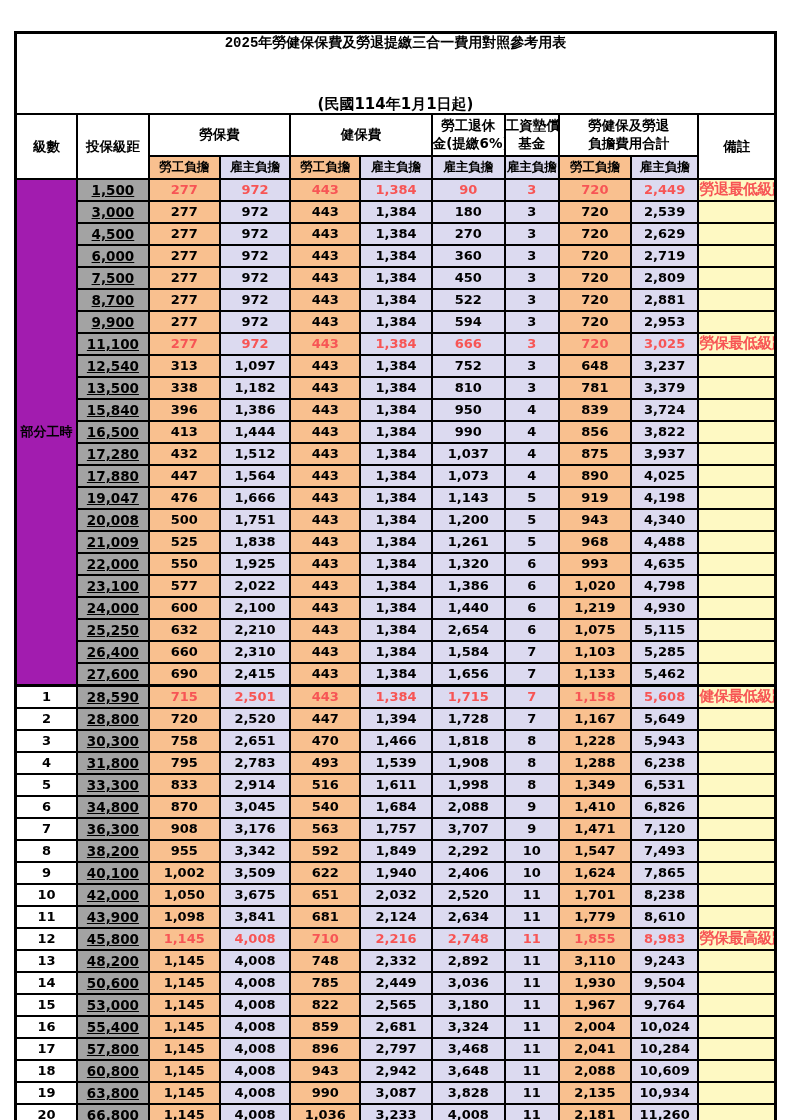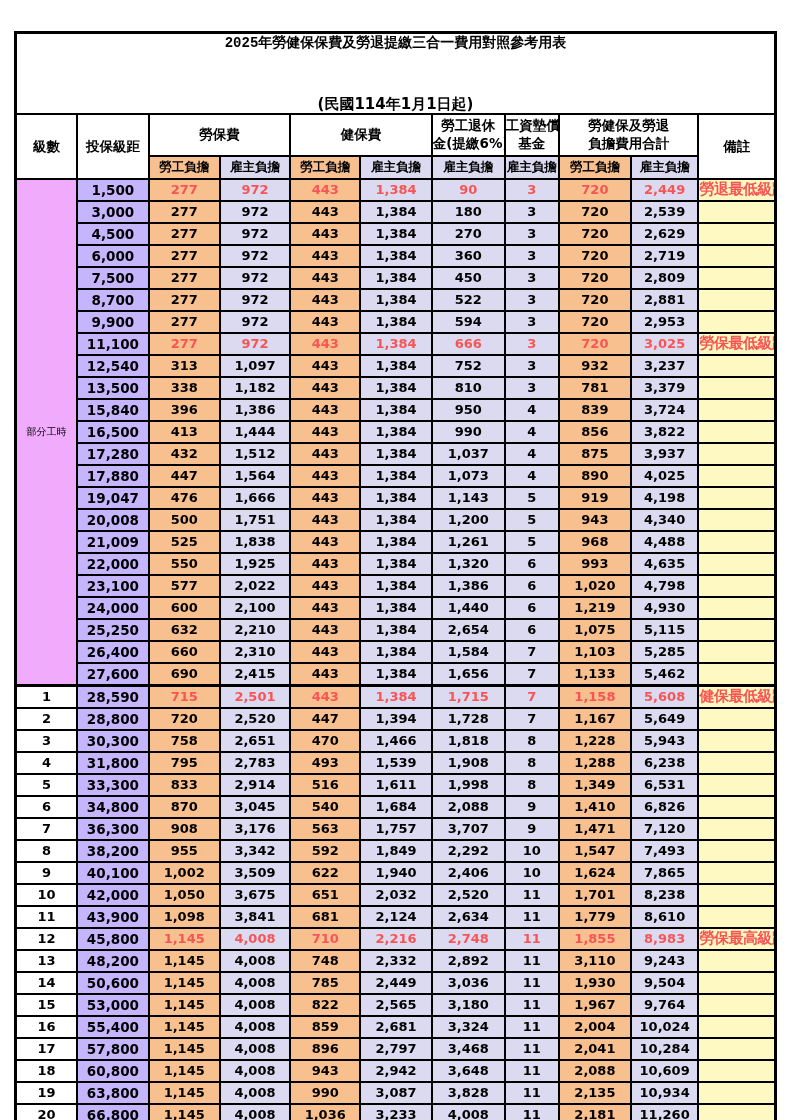--- a/index.html
+++ b/index.html
@@ -11,23 +11,23 @@
   .title-cell{height:52px;background:#fff;}
   .title-main{font-size:14px;font-weight:700;line-height:1.35;font-family:Liberation Mono, monospace;}
   .title-sub{font-size:15px;font-weight:700;line-height:1.2;margin-top:42px;}
   
   .h1{height:40px;font-size:13.5px;font-weight:700;line-height:1.3;background:#fff;}
   .h2{height:21px;font-size:12.5px;font-weight:700;font-family:Liberation Mono, monospace;}
   .emp-bg{background:#F9C08F;}
   .er-bg{background:#DCDAF0;}
   
   tbody td{height:20px;font-size:13px;font-weight:700;}
-  .bracket-cell{font-size:13.5px;background:#c4b5fd;}
+  .bracket-cell{font-size:13.5px;background:#a3a3a3;text-decoration:underline;}
   .level-cell{background:#fff;}
-  .part-time-cell{background:#f0abfc;font-size:10px;font-weight:400;}
+  .part-time-cell{background:#a21caf;font-size:13px;font-weight:700;}
   .remark-cell{background:#fef9c3;font-size:15px;font-weight:700;letter-spacing:-0.5px;}
   .hl td.val, .hl td.remark-cell{color:#F75555;}
   .thick-top td{border-top:3px solid #000;}
 </style>
 </head>
 <body>
 
 <div class="sheet">
   <table>
     <colgroup>
@@ -179,21 +179,21 @@
           <td class="remark-cell">勞保最低級距</td>
         </tr>
         <tr>
           <td class="bracket-cell">12,540</td>
           <td class="val emp-bg">313</td>
           <td class="val er-bg">1,097</td>
           <td class="val emp-bg">443</td>
           <td class="val er-bg">1,384</td>
           <td class="val er-bg">752</td>
           <td class="val er-bg">3</td>
-          <td class="val emp-bg">932</td>
+          <td class="val emp-bg">648</td>
           <td class="val er-bg">3,237</td>
           <td class="remark-cell"></td>
         </tr>
         <tr>
           <td class="bracket-cell">13,500</td>
           <td class="val emp-bg">338</td>
           <td class="val er-bg">1,182</td>
           <td class="val emp-bg">443</td>
           <td class="val er-bg">1,384</td>
           <td class="val er-bg">810</td>

